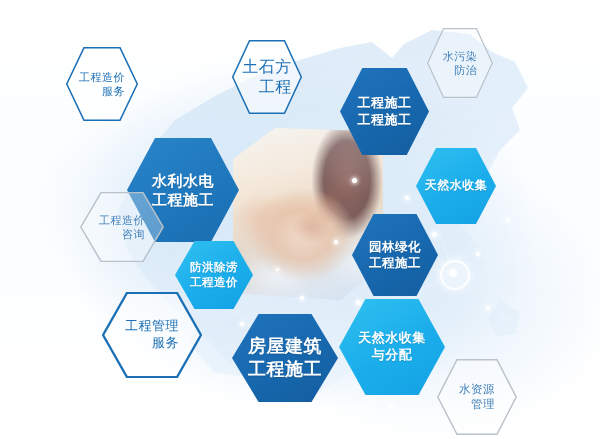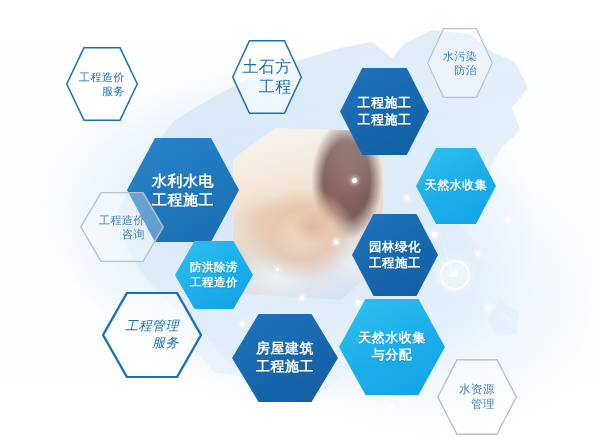--- a/index.html
+++ b/index.html
@@ -127,22 +127,22 @@
   
   #hex-zaojia-fuwu   { left: 66px;  top: 47px;  width: 72px;  height: 74px;  font-size: 11px; }
   #hex-tushifang     { left: 232px; top: 40px;  width: 70px;  height: 74px;  font-size: 16px; }
   #hex-shuiwuran     { left: 427px; top: 28px;  width: 66px;  height: 70px;  font-size: 11px; }
   #hex-shuili        { left: 127px; top: 94px;  width: 112px; height: 104px; font-size: 15px; margin-top: 44px; }
   #hex-shizheng      { left: 340px; top: 68px;  width: 89px;  height: 87px;  font-size: 13px; }
   #hex-huanbao       { left: 416px; top: 148px; width: 80px;  height: 76px;  font-size: 12px; }
   #hex-zaojia-zixun  { left: 80px;  top: 192px; width: 84px;  height: 70px;  font-size: 11px; }
   #hex-fanghong      { left: 175px; top: 241px; width: 78px;  height: 68px;  font-size: 11.5px; }
   #hex-yuanlin       { left: 352px; top: 214px; width: 86px;  height: 82px;  font-size: 12.5px; }
-  #hex-gongguan      { left: 102px; top: 292px; width: 100px; height: 86px;  font-size: 13px; font-style: italic; }
-  #hex-fangwu        { left: 232px; top: 314px; width: 106px; height: 88px;  font-size: 14px; }
+  #hex-gongguan      { left: 102px; top: 292px; width: 100px; height: 86px;  font-size: 13px; }
+  #hex-fangwu        { left: 232px; top: 314px; width: 106px; height: 88px;  font-size: 18px; }
   #hex-tianranshui   { left: 339px; top: 299px; width: 106px; height: 96px;  font-size: 13px; }
   #hex-shuiziyuan    { left: 437px; top: 359px; width: 80px;  height: 76px;  font-size: 11.5px; }
 </style>
 </head>
 <body>
 
 <div id="stage">
 
   <div class="bg-wash"></div>
 

